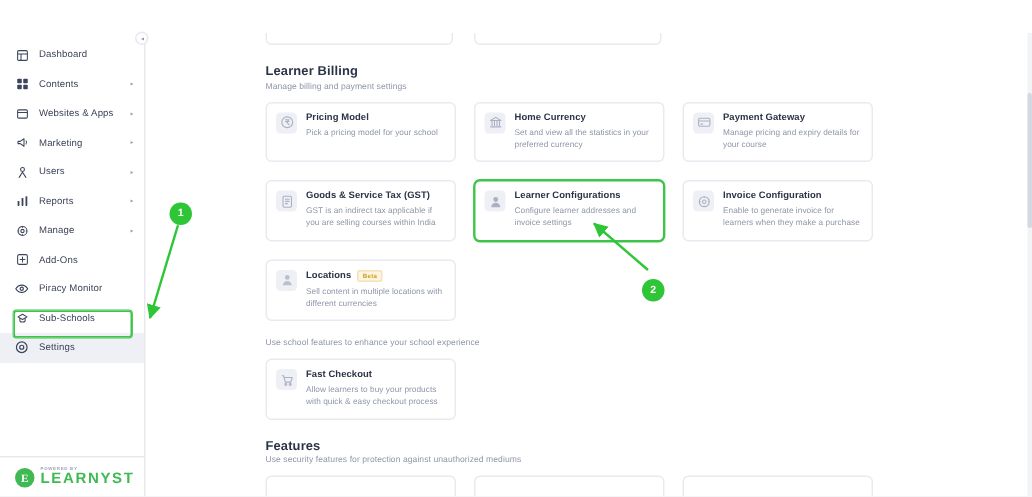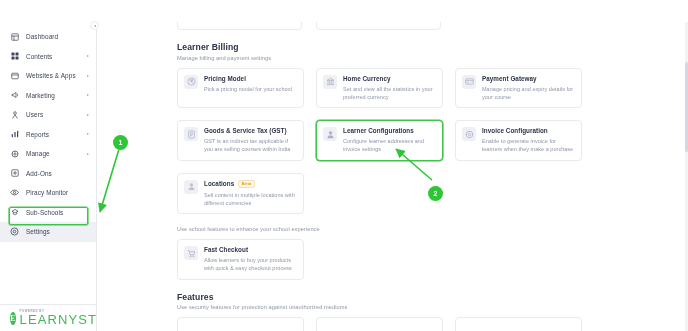--- a/index.html
+++ b/index.html
@@ -122,21 +122,21 @@
     width: 13px; height: 13px; border-radius: 50%;
     background: #3fb954; display: flex; align-items: center; justify-content: center;
     color: #fff; font-size: 7.5px; font-weight: bold; font-family: "Liberation Serif", serif;
   }
   .logo-text { margin-left: 4px; line-height: 1; }
   .logo-powered {
     font-size: 2.9px; color: #9aa2b3; letter-spacing: .5px; font-weight: bold;
     display: block; margin-bottom: .8px;
   }
   .logo-word {
-    font-size: 13px; font-weight: normal; color: #3fb954;
+    font-size: 10px; font-weight: bold; color: #3fb954;
     letter-spacing: 1.1px; display: block;
   }
 
   
   .main {
     position: absolute; top: 22px; left: 97px;
     width: 591px; height: 309px;
     background: #ffffff;
     overflow: hidden;
   }

